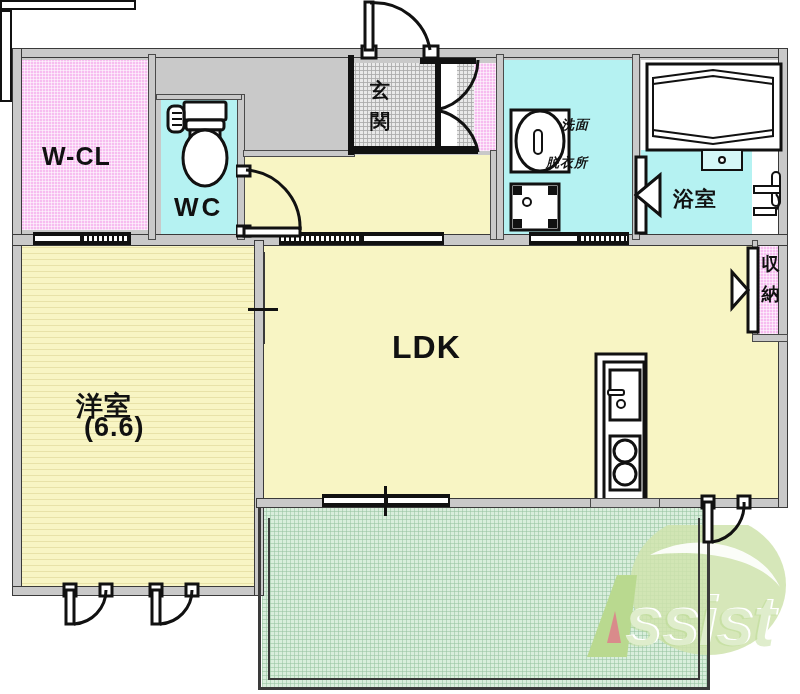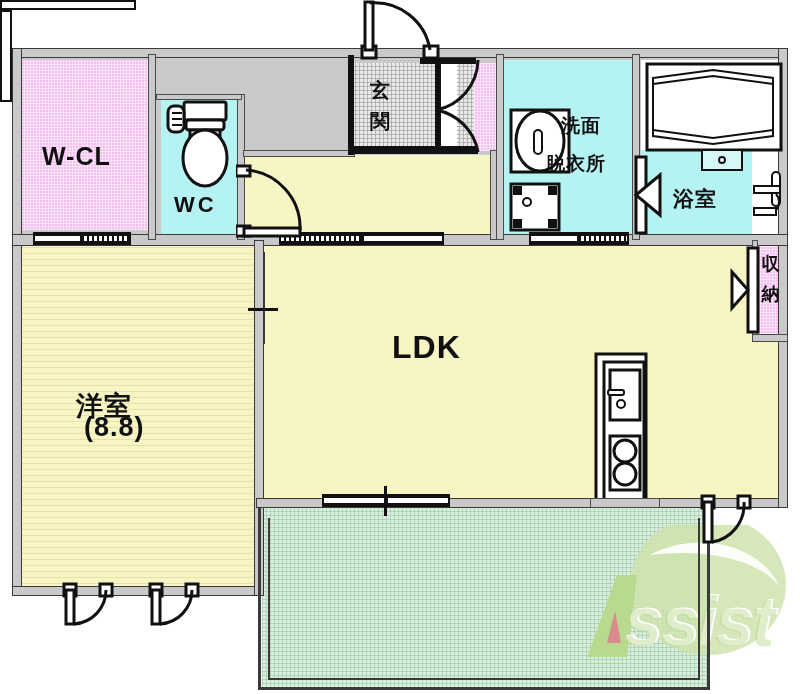--- a/index.html
+++ b/index.html
@@ -28,23 +28,23 @@
   .tex-floorboard{background-image:repeating-linear-gradient(0deg,#e8e2a8 0 1px,#f8f5c4 1px 6px);}
   
   .wall{position:absolute;background:#c9c9c9;border:1px solid #3a3a3a;box-sizing:border-box;}
   .wallthin{position:absolute;background:#c9c9c9;border:1px solid #4a4a4a;box-sizing:border-box;}
   .hair{position:absolute;background:#3a3a3a;}
   .blk{position:absolute;background:#111;}
   
   .lbl{position:absolute;color:#111;font-weight:700;white-space:nowrap;letter-spacing:1px;}
   .jp{font-family:"DejaVu Sans","Liberation Sans",sans-serif;font-weight:700;}
   .lbl-wcl{font-size:25px;letter-spacing:1px;}
-  .lbl-wc{font-size:22px;letter-spacing:3px;}
+  .lbl-wc{font-size:26px;letter-spacing:3px;}
   .lbl-genkan{font-size:20px;line-height:21px;text-align:center;}
-  .lbl-senmen{font-size:19px;line-height:22px;text-align:right;}
+  .lbl-senmen{font-size:13px;line-height:22px;text-align:right;font-style:italic;}
   .lbl-yoku{font-size:21px;}
   .lbl-shuno{font-size:18px;line-height:20px;width:20px;text-align:center;}
   .lbl-ldk{font-size:32px;text-align:center;line-height:34px;}
   .lbl-yoshitsu{font-size:27px;text-align:center;line-height:34px;}
   .lbl-niwa{font-size:23px;letter-spacing:2px;}
   .ob2{border:2px solid #111;background:#fff;box-sizing:border-box;}
   
   .sld{position:absolute;background:#111;box-sizing:border-box;display:flex;align-items:center;}
   .sld .pane{height:5px;background:#fff;margin:0 2px;flex:1;}
   .sld .dots{height:5px;margin:0 2px;flex:1;background:
@@ -279,16 +279,16 @@
   <div class="lbl lbl-senmen jp" style="left:546px;top:152px;">脱衣所</div>
 
   <div class="lbl lbl-yoku jp" style="left:673px;top:185px;text-align:right;">浴室</div>
 
   <div class="lbl lbl-shuno jp" style="left:761px;top:254px;">収</div>
   <div class="lbl lbl-shuno jp" style="left:761px;top:284px;">納</div>
 
   <div class="lbl lbl-ldk" style="left:392px;top:330px;">LDK</div>
 
   <div class="lbl lbl-yoshitsu jp" style="left:76px;top:371px;margin-top:18px;">洋室</div>
-  <div class="lbl lbl-yoshitsu" style="left:84px;top:410px;">(8.8)</div>
+  <div class="lbl lbl-yoshitsu" style="left:84px;top:410px;">(6.6)</div>
 
 
 </div>
 
 </body></html>

